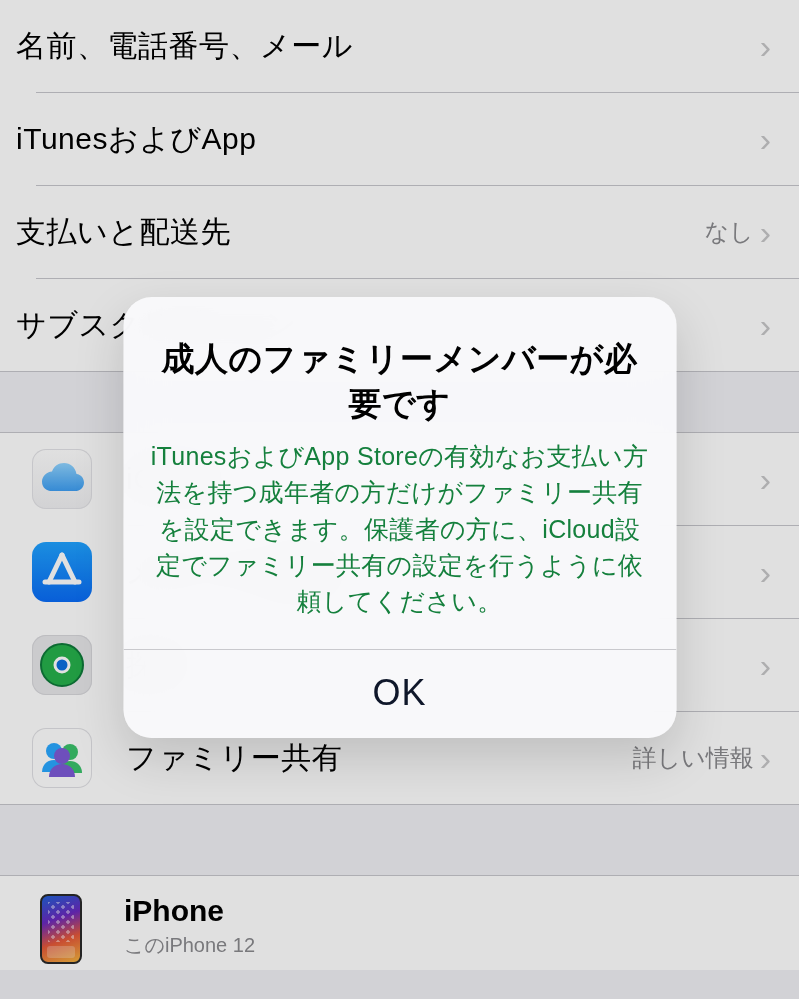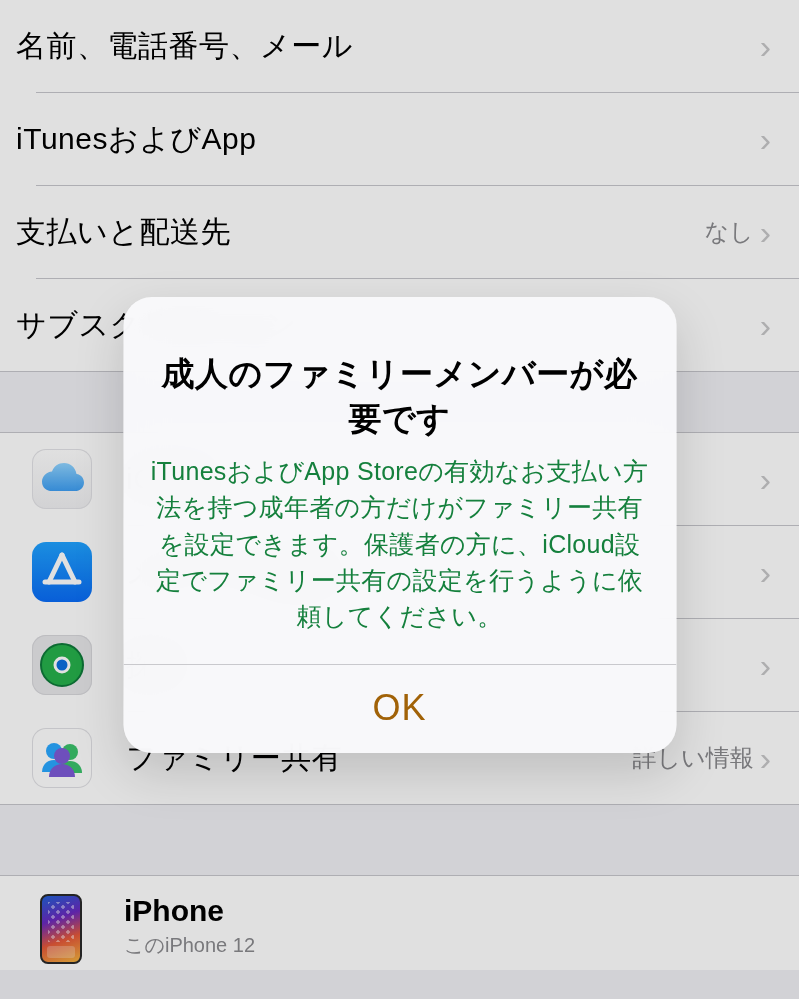--- a/index.html
+++ b/index.html
@@ -140,21 +140,21 @@
   }
   .alert {
     width: 553px;
     background: rgba(248,248,250,0.98);
     border-radius: 28px;
     overflow: hidden;
     box-shadow: 0 20px 50px rgba(0,0,0,0.15);
     backdrop-filter: blur(20px);
   }
   .alert-body {
-    padding: 55px 26px 30px;
+    padding: 40px 26px 30px;
     text-align: center;
   }
   .alert-title {
     font-size: 33px;
     font-weight: 700;
     line-height: 1.35;
     color:#000;
     letter-spacing: 0.5px;
   }
   .alert-msg {
@@ -167,21 +167,21 @@
   .alert-sep {
     height: 1px;
     background:#c9c9cd;
   }
   .alert-btn {
     display:block;
     width:100%;
     padding: 22px 0 24px;
     text-align:center;
     font-size: 36px;
-    color:#a16207;
+    color:#0f172a;
     font-weight:400;
     background:transparent;
     border:none;
     cursor:pointer;
     letter-spacing:1px;
   }
 </style>
 </head>
 <body>
 

